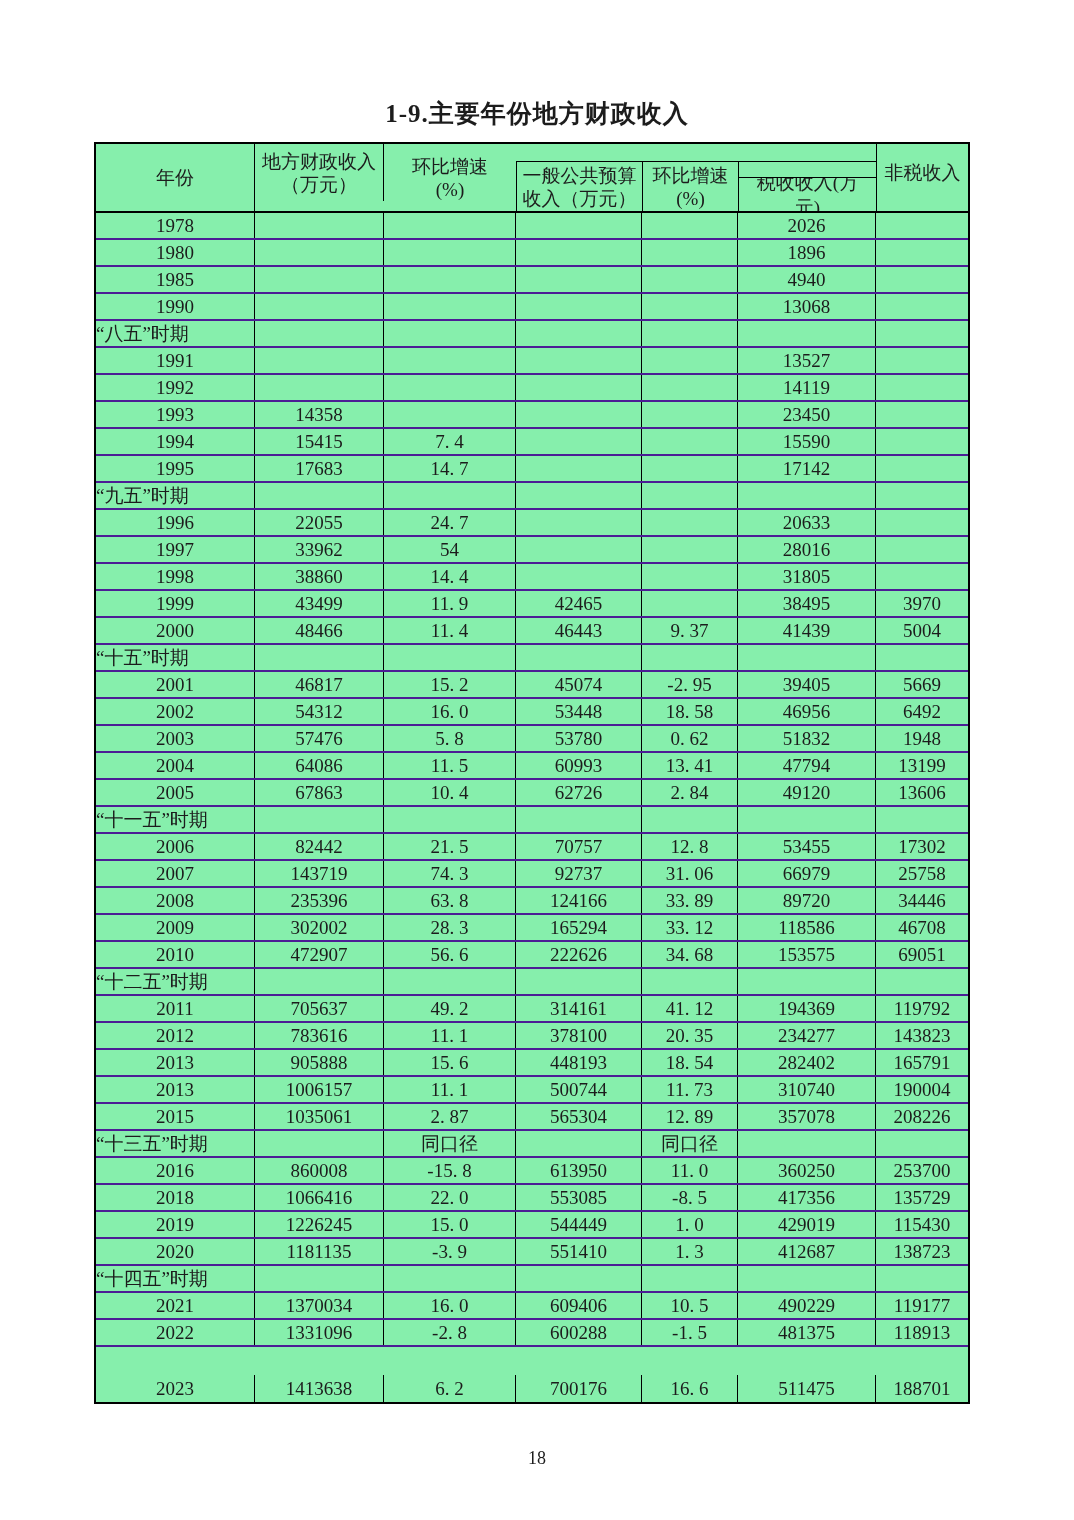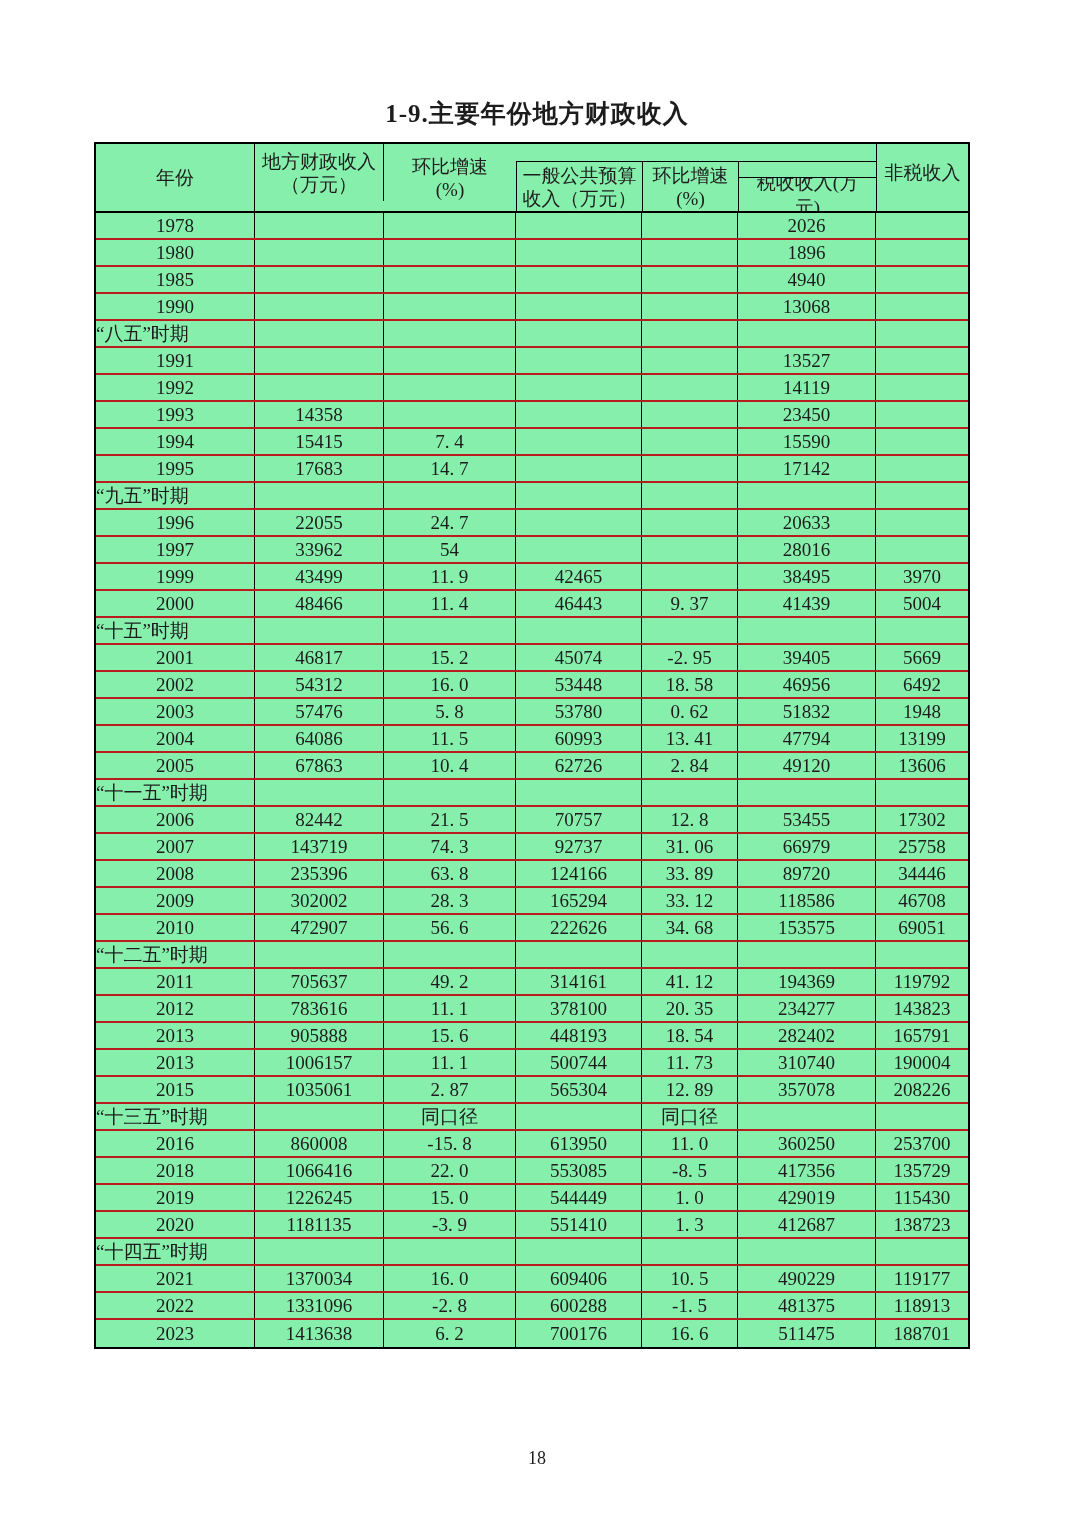--- a/index.html
+++ b/index.html
@@ -63,23 +63,23 @@
   .v642 { left: 642px; top: 17px; width: 1px; height: 50px; }
   .v780 { left: 780px; top: 0;    width: 1px; height: 67px; }
   .hA   { left: 420px; top: 17px; width: 361px; height: 1px; }
   .hB   { left: 642px; top: 33px; width: 138px; height: 1px; }
   
   .trow {
     display: grid;
     grid-template-columns: 159px 129px 132px 126px 96px 138px 1fr;
     height: 27px;
     box-sizing: border-box;
-    border-bottom: 2px solid #b91c1c;
-  }
-  .trow:last-child { border-bottom: none; }
+    border-bottom: 2px solid #4c1d95;
+  }
+  .trow:last-child { border-bottom: none; margin-top: 28px; }
   .td {
     box-sizing: border-box;
     display: flex;
     align-items: center;
     justify-content: center;
     font-size: 19px;
     line-height: 25px;
     white-space: nowrap;
     overflow: visible;
   }
@@ -245,20 +245,29 @@
       <div class="trow year">
         <div class="td c1">1997</div>
         <div class="td c2">33962</div>
         <div class="td c3">54</div>
         <div class="td c4"></div>
         <div class="td c5"></div>
         <div class="td c6">28016</div>
         <div class="td c7"></div>
       </div>
       <div class="trow year">
+        <div class="td c1">1998</div>
+        <div class="td c2">38860</div>
+        <div class="td c3">14. 4</div>
+        <div class="td c4"></div>
+        <div class="td c5"></div>
+        <div class="td c6">31805</div>
+        <div class="td c7"></div>
+      </div>
+      <div class="trow year">
         <div class="td c1">1999</div>
         <div class="td c2">43499</div>
         <div class="td c3">11. 9</div>
         <div class="td c4">42465</div>
         <div class="td c5"></div>
         <div class="td c6">38495</div>
         <div class="td c7">3970</div>
       </div>
       <div class="trow year">
         <div class="td c1">2000</div>

